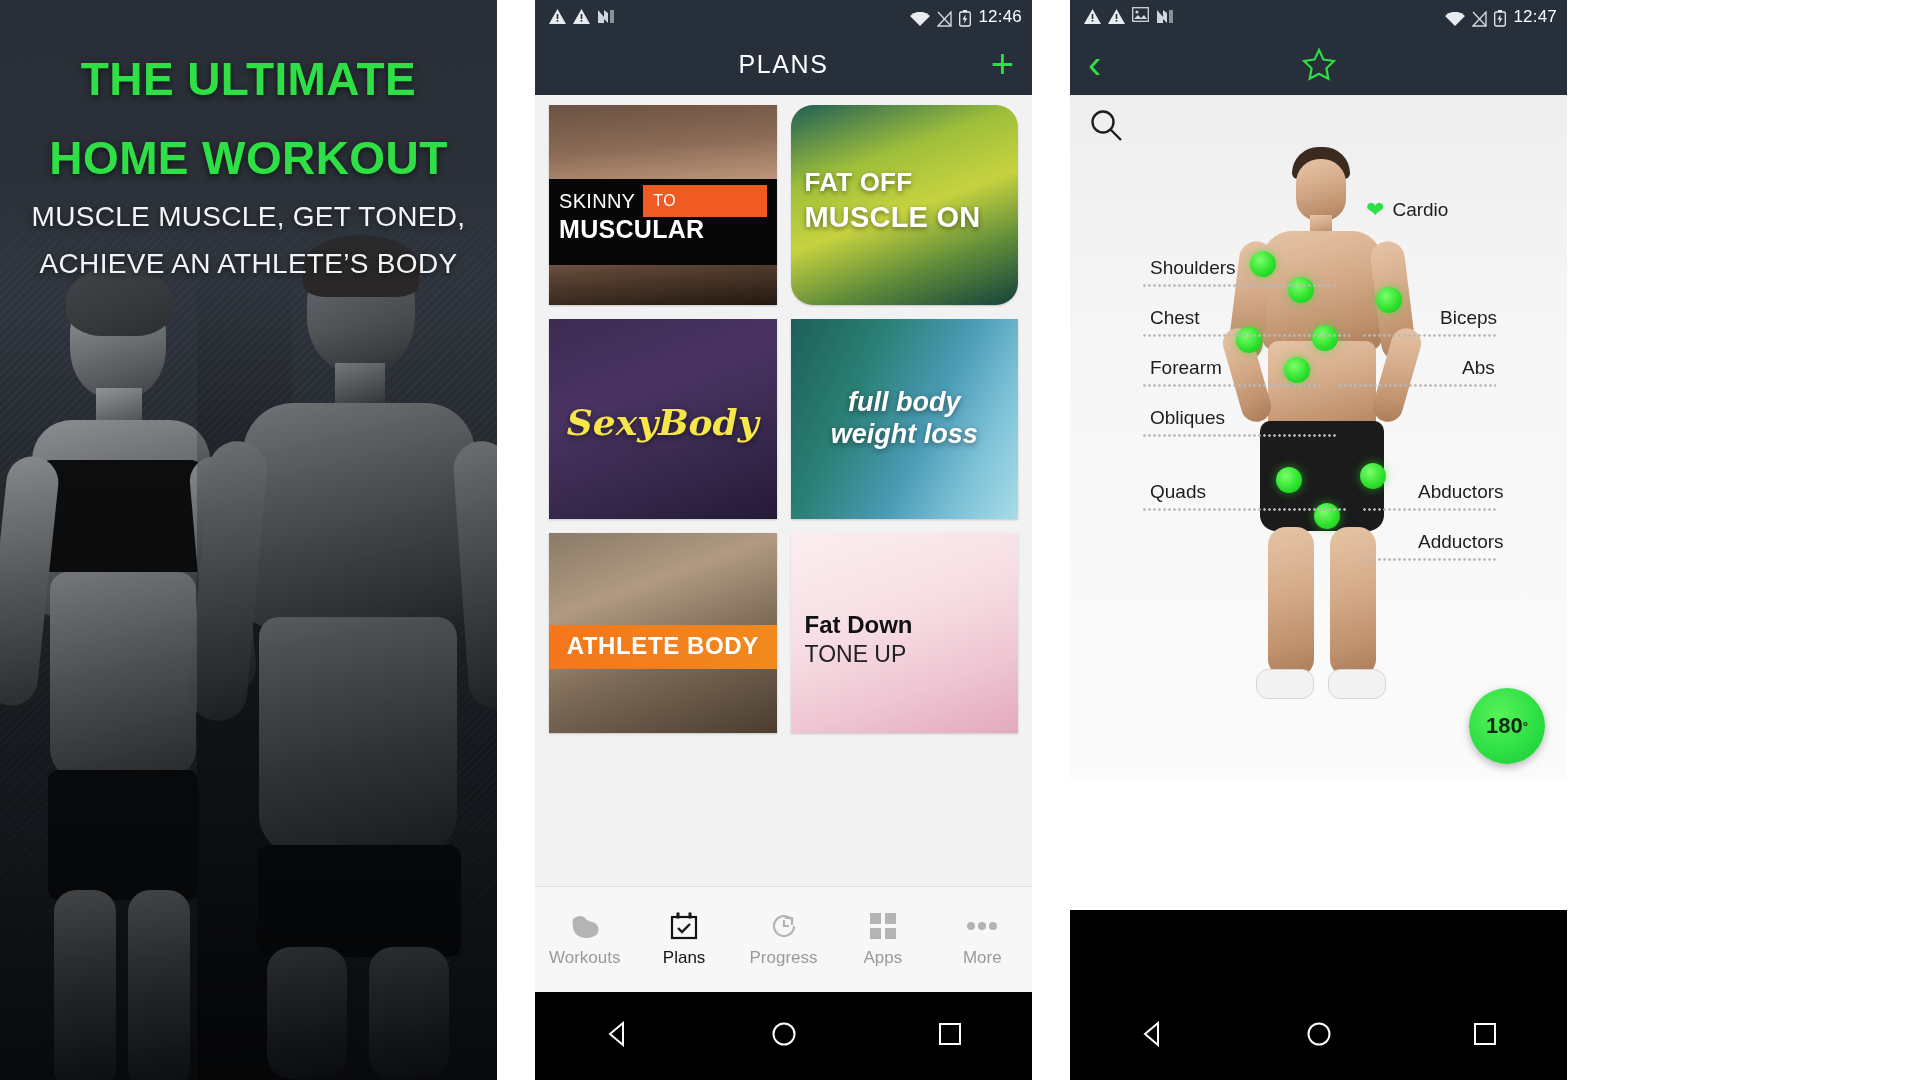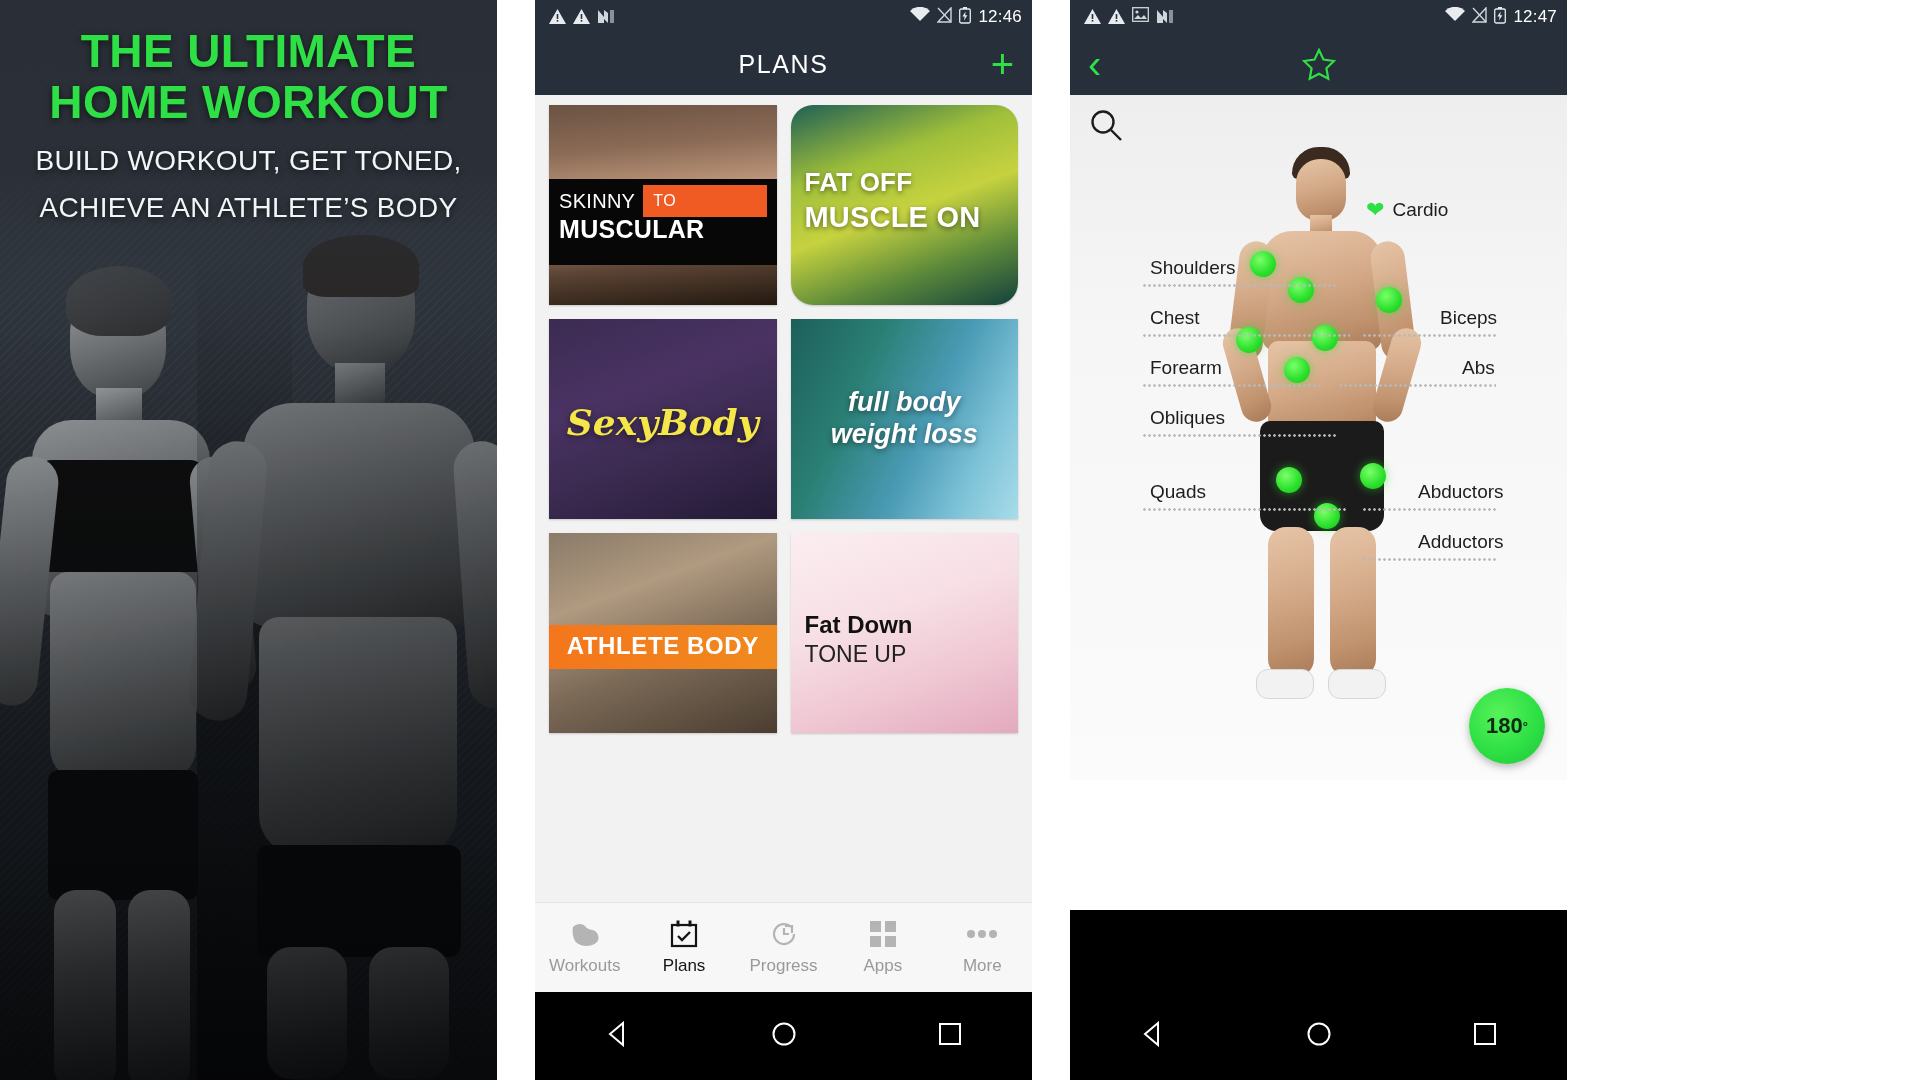--- a/index.html
+++ b/index.html
@@ -22,33 +22,33 @@
   
   .fig { position: absolute; bottom: 0; filter: saturate(0.25) contrast(1.05); }
   .fig-w { left: -8px; width: 300px; height: 820px; }
   .fig-m { right: -30px; width: 330px; height: 845px; }
   .sk { position: absolute; background: linear-gradient(160deg,#9aa7b0 0%,#7d8a95 35%,#5e6b76 70%,#414c55 100%); }
   .sk.dark { background: linear-gradient(160deg,#7c8894 0%,#5e6a76 40%,#3f4a54 80%,#2b343c 100%); }
   .shade { position:absolute; background: linear-gradient(180deg, rgba(0,0,0,0) 0%, rgba(10,14,18,.55) 70%, rgba(8,11,15,.85) 100%); }
 
   .hero-head { position: absolute; top: 0; left: 0; right: 0; padding: 26px 16px 0; text-align: center; z-index: 6; }
   .hero-title { color: #2ee045; font-weight: 700; font-size: 46px; line-height: 1.10;
-    letter-spacing: 0.4px; text-shadow: 0 2px 7px rgba(0,0,0,.6); }
+    letter-spacing: 0.4px; text-shadow: 0 2px 7px rgba(0,0,0,.6); margin-top: 28px; }
   .hero-sub { margin-top: 16px; color: #f2f5f7; font-size: 28px; line-height: 1.30;
     letter-spacing: 0.3px; text-shadow: 0 2px 6px rgba(0,0,0,.65); font-weight: 400; }
   .hero-fade { position:absolute; left:0; right:0; top:0; height: 330px; z-index:3;
     background: linear-gradient(180deg, rgba(40,45,53,.92) 0%, rgba(40,45,53,.80) 52%, rgba(40,45,53,0) 100%); }
 
   
   .phone { position: relative; width: 497px; height: 1080px; background: #ffffff; overflow: hidden; }
   .statusbar {
     height: 33px; background: #272f3a; display: flex; align-items: center;
     padding: 0 10px 0 14px; color: #e9edf1; font-size: 16px; gap: 7px;
   }
-  .sb-right { margin-left: auto; display: flex; align-items: flex-start; gap: 7px; }
+  .sb-right { margin-left: auto; display: flex; align-items: flex-end; gap: 7px; }
   .sb-time { font-size: 17px; color: #ffffff; letter-spacing: .2px; }
   .warn-tri { width: 17px; height: 15px; position: relative; display:inline-block; }
   .warn-tri svg, .nicon svg, .sb-right svg { display: block; }
 
   .appbar {
     height: 62px; background: #272f3a; display: flex; align-items: center;
     position: relative; padding: 0 18px;
   }
   .appbar-title {
     position: absolute; left: 0; right: 0; text-align: center;
@@ -96,21 +96,21 @@
   .c5 .t2 { position:absolute; top: 108px; left: 14px; color:#222; font-size:23px; font-weight:400; }
 
   
   .c6 { background: linear-gradient(160deg,#8a7a68 0%,#b09a80 30%,#7d6b58 60%,#4a3d30 100%); }
   .c6-band { position:absolute; top: 92px; left: 0; right: 0; height: 44px;
              background: linear-gradient(90deg,#f4761c 0%,#f08a1e 100%); }
   .c6 .t { position:absolute; top: 99px; left: 0; right:0; text-align:center; color:#fff;
            font-size: 24px; font-weight: 800; letter-spacing: .6px; }
 
   
-  .bottomnav { position:absolute; left:0; right:0; bottom: 88px; height: 90px; background: #f7f7f7;
+  .bottomnav { position:absolute; left:0; right:0; bottom: 88px; height: 106px; background: #f7f7f7;
                border-top: 1px solid #e2e2e2; display: flex; align-items: center; justify-content: center; }
   .navitem { flex:1; display:flex; flex-direction:column; align-items:center; gap: 7px; }
   .navicon { height: 30px; display:flex; align-items:center; justify-content:center; }
   .navlabel { font-size: 17px; color: #9a9a9a; }
   .navitem.active .navlabel { color: #141414; }
 
   .sysnav { position:absolute; left:0; right:0; bottom:0; height: 88px; background: #000000;
             display:flex; align-items:center; justify-content:space-around; }
 
   
@@ -169,21 +169,21 @@
         <div class="m-dark" style="left:60px; top:610px; width:204px; height:112px; background:#0b0d10; border-radius:12px;"></div>
         <div class="sk dark" style="left:70px; top:712px; width:80px; height:132px; border-radius:24px;"></div>
         <div class="sk dark" style="left:172px; top:712px; width:80px; height:132px; border-radius:24px;"></div>
         <div class="shade" style="left:0; right:0; top:0; bottom:0;"></div>
       </div>
     </div>
     <div class="hero-fade"></div>
     <div class="hero-head">
       <div class="hero-title">THE ULTIMATE</div>
       <div class="hero-title">HOME WORKOUT</div>
-      <div class="hero-sub">BUILD WORKOUT, GET TONED,</div>
+      <div class="hero-sub">MUSCLE MUSCLE, GET TONED,</div>
       <div class="hero-sub" style="margin-top:10px">ACHIEVE AN ATHLETE’S BODY</div>
     </div>
   </div>
 
   <div class="phone">
     <div class="statusbar">
       <span class="warn-tri">
         <svg width="17" height="15" viewBox="0 0 17 15">
             <path d="M8.5 0 17 15H0z" fill="#e8ecef"></path>
             <rect x="7.7" y="5" width="1.6" height="5" fill="#272f3a"></rect>

